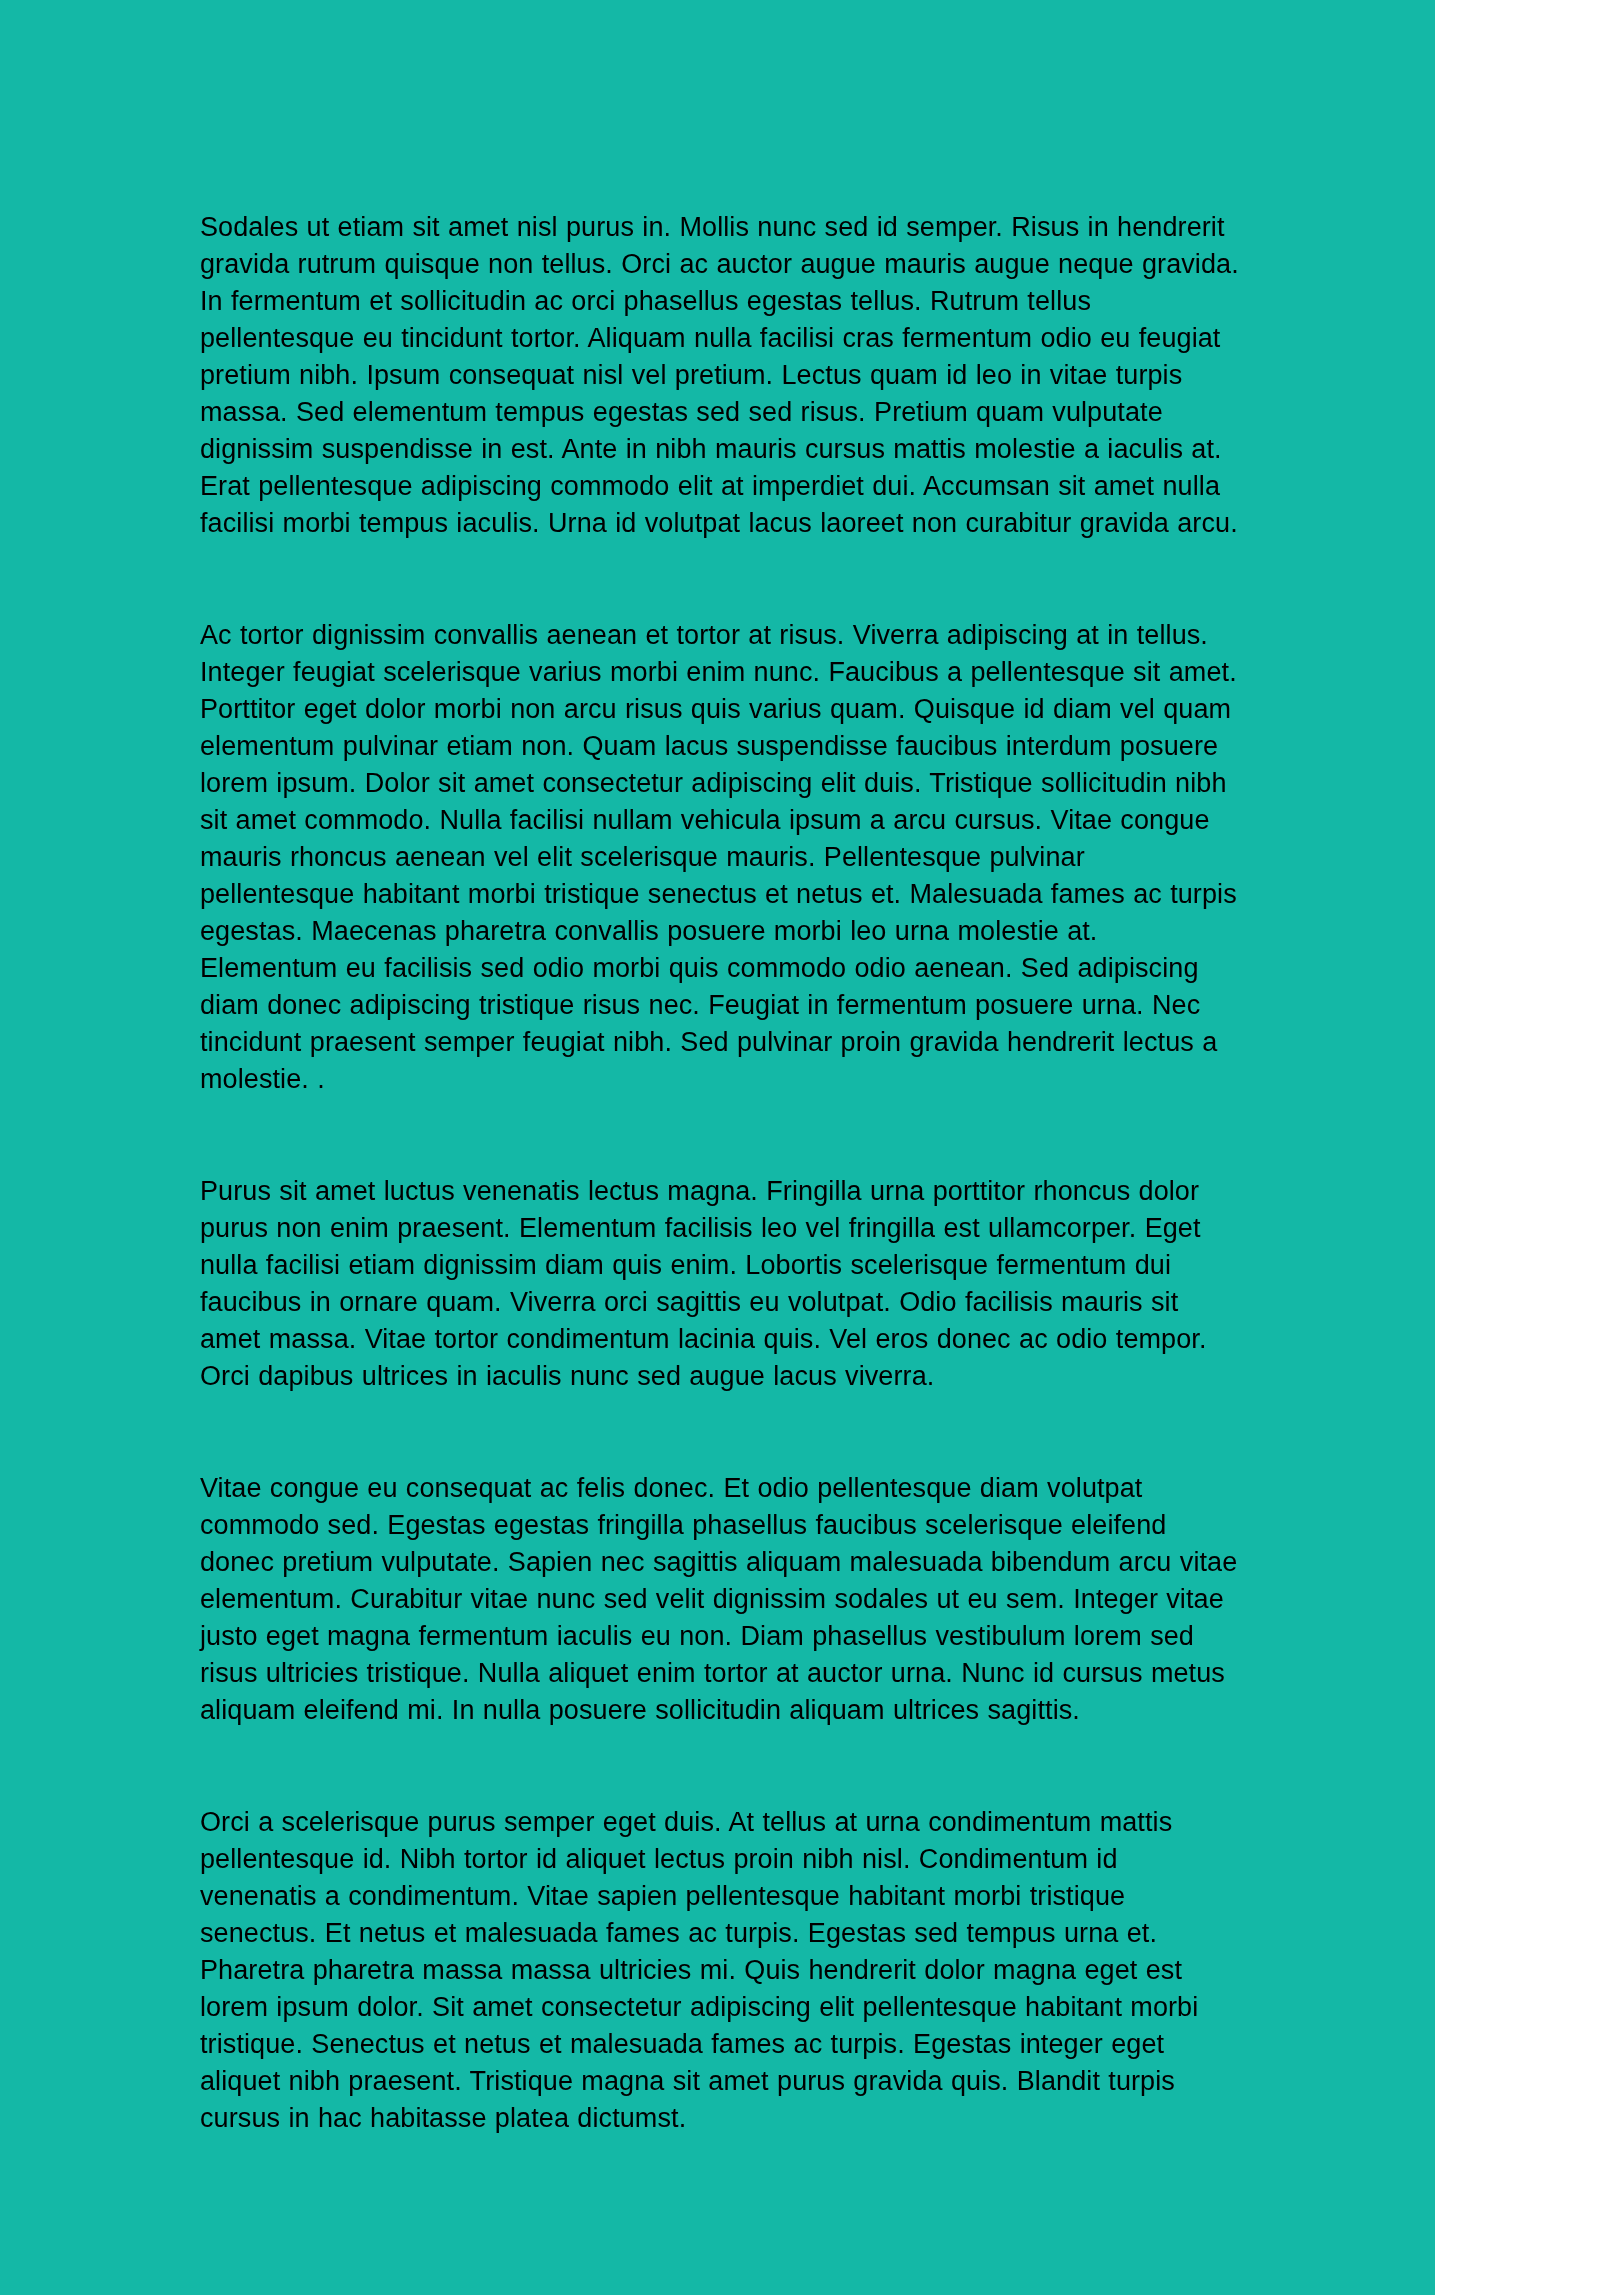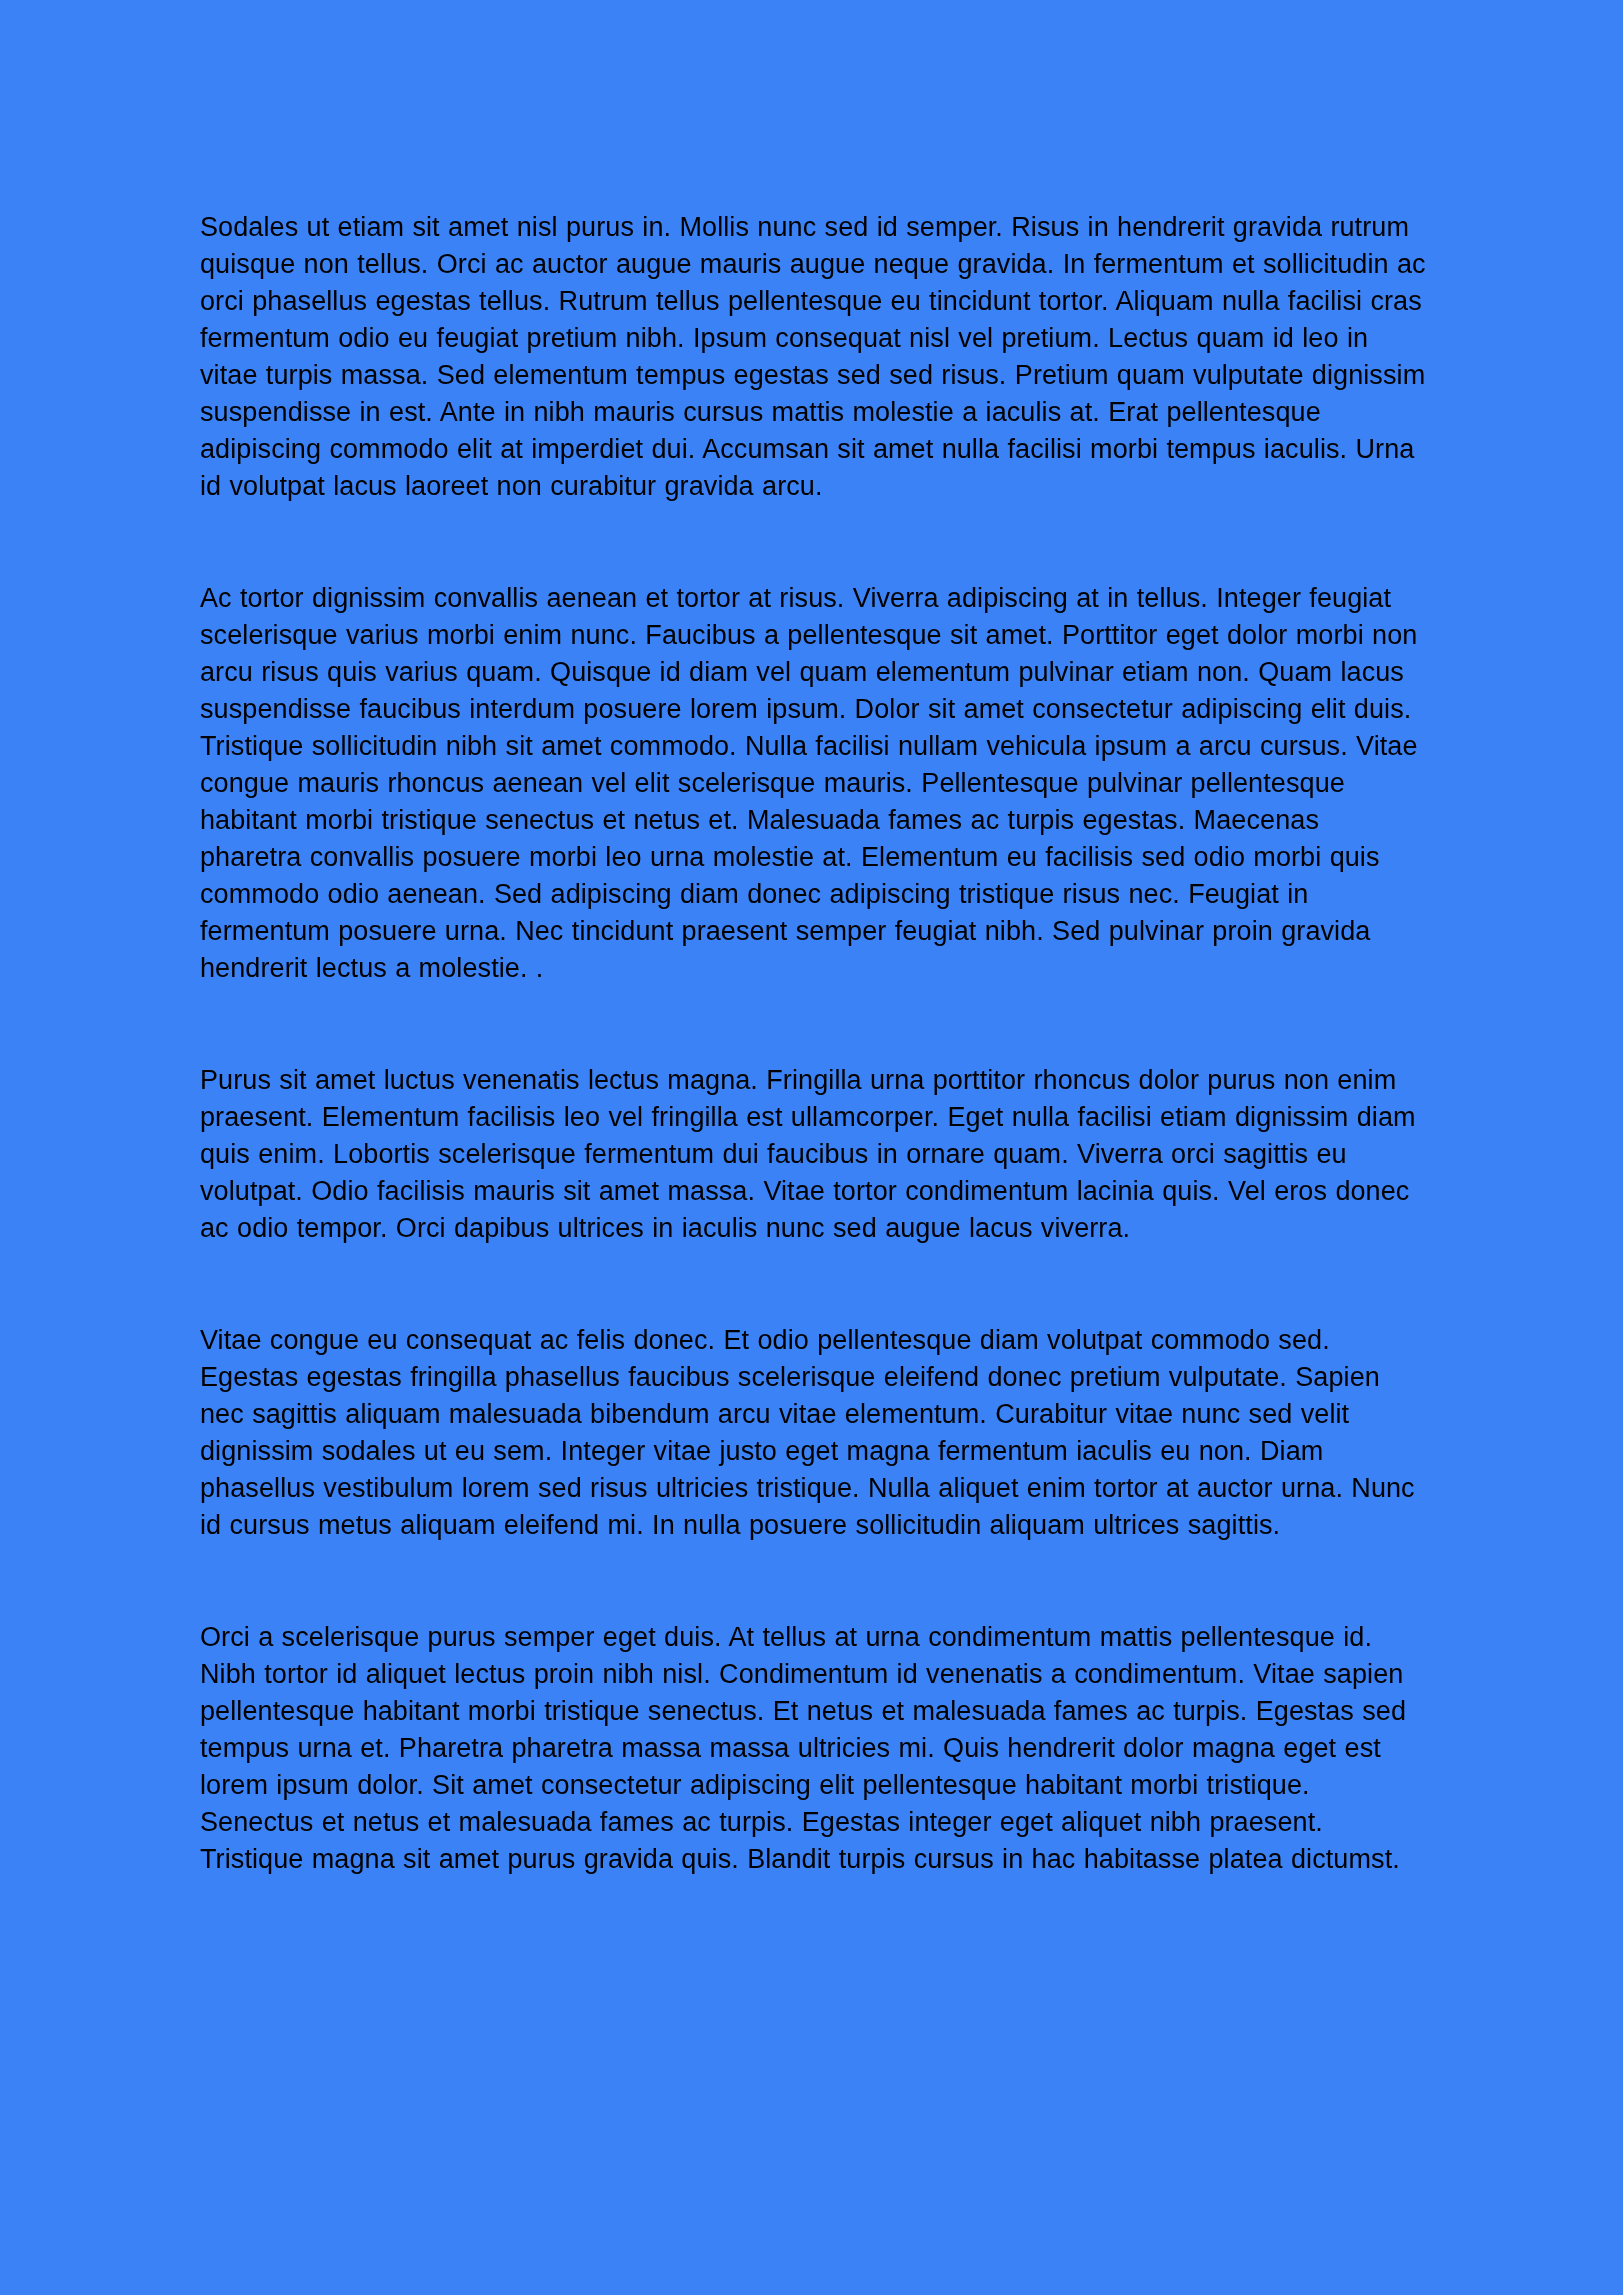--- a/index.html
+++ b/index.html
@@ -2,23 +2,23 @@
 <html style="font-size:10.5px"><head>
 <meta charset="utf-8">
 <style>
   html, body {
     margin: 0;
     padding: 0;
     background: #ffffff;
   }
   .page {
     position: relative;
-    width: 1623px;
+    width: 1435px;
     height: 2295px;
-    background: #3b82f6;
+    background: #14b8a6;
     box-sizing: border-box;
     padding: 209px 196px 0 200px;
     overflow: hidden;
   }
   .doc-body {
     font-family: "Liberation Sans", "DejaVu Sans", sans-serif;
     font-size: 27px;
     line-height: 37px;
     color: #000000;
     text-align: left;

